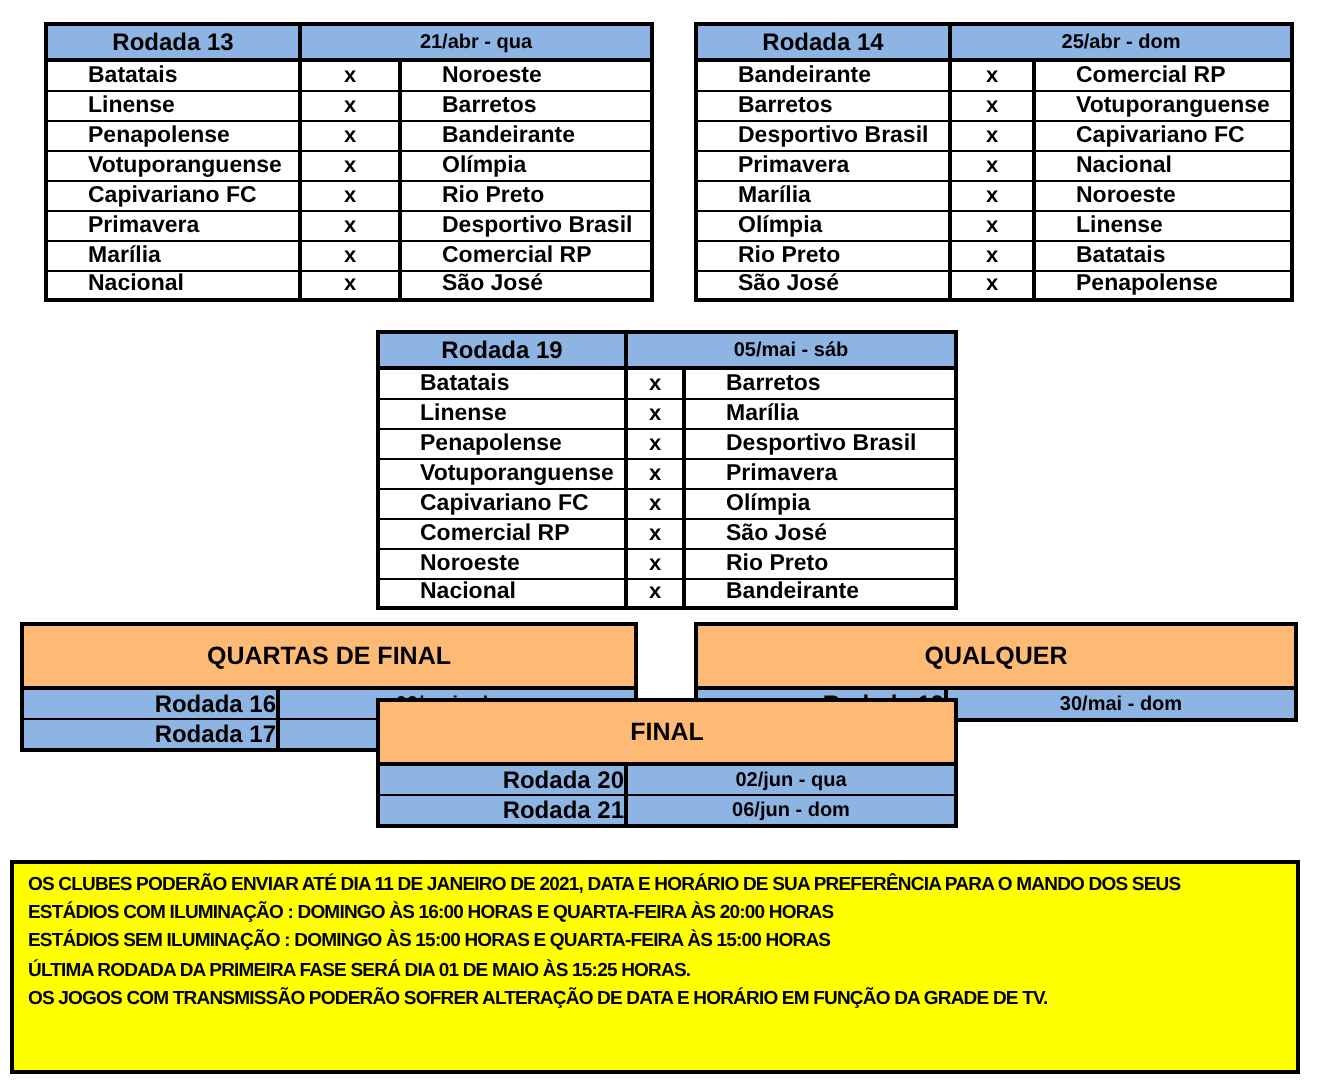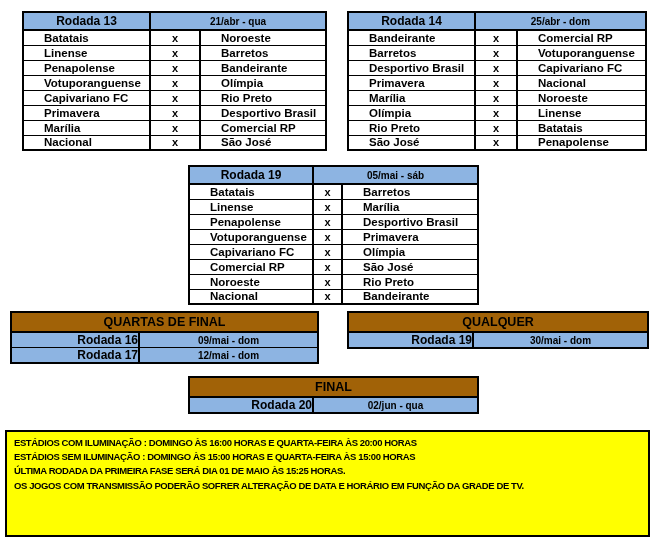--- a/index.html
+++ b/index.html
@@ -28,21 +28,21 @@
   }
   .match-table thead th.date { font-size: 10px; border-left: 2px solid #000; text-align: center; }
   .match-table tbody td { height: 15px; font-size: 11.5px; background: #fff; }
   .match-table td.team { text-align: left; padding: 0 20px; }
   .match-table td.vs {
     text-align: center; border-left: 2px solid #000; border-right: 2px solid #000;
     font-size: 11px;
   }
   
   .stage-table thead th {
-    background: #a16207; height: 20px; font-size: 12.5px; text-align: center;
+    background: #fdba74; height: 32px; font-size: 12.5px; text-align: center;
     border-bottom: 2px solid #000;
   }
   .stage-table tbody td {
     background: var(--header-blue, #8DB4E2); height: 15px; text-align: center;
   }
   .stage-table td.stage-round { font-size: 12px; text-align: right; }
   .stage-table td.stage-date { font-size: 10px; border-left: 2px solid #000; margin-left: 16px; }
   
   .notes {
     position: absolute; left: 5px; top: 430px; width: 645px; height: 107px;
@@ -258,36 +258,41 @@
     </tr>
   </thead>
   <tbody>
     <tr>
       <td class="stage-round">Rodada 19</td>
       <td class="stage-date">30/mai - dom</td>
     </tr>
   </tbody>
 </table>
 
-<table class="stage-table" style="left:188px; top:376px; width:289px;">
+<table class="stage-table" style="left:188px; top:349px; width:289px;">
   <colgroup>
       <col style="width:124px">
       <col style="width:165px">
     </colgroup>
   <thead>
     <tr>
       <th colspan="2">FINAL</th>
     </tr>
   </thead>
   <tbody>
     <tr>
       <td class="stage-round">Rodada 20</td>
       <td class="stage-date">02/jun - qua</td>
     </tr>
+    <tr>
+      <td class="stage-round">Rodada 21</td>
+      <td class="stage-date">06/jun - dom</td>
+    </tr>
   </tbody>
 </table>
 
 <div class="notes">
+  <div class="note-line">OS CLUBES PODERÃO ENVIAR ATÉ DIA 11 DE JANEIRO DE 2021, DATA E HORÁRIO DE SUA PREFERÊNCIA PARA O MANDO DOS SEUS</div>
   <div class="note-line">ESTÁDIOS COM ILUMINAÇÃO : DOMINGO ÀS 16:00 HORAS E QUARTA-FEIRA ÀS 20:00 HORAS</div>
   <div class="note-line">ESTÁDIOS SEM ILUMINAÇÃO : DOMINGO ÀS 15:00 HORAS E QUARTA-FEIRA ÀS 15:00 HORAS</div>
   <div class="note-line">ÚLTIMA RODADA DA PRIMEIRA FASE SERÁ DIA 01 DE MAIO ÀS 15:25 HORAS.</div>
   <div class="note-line">OS JOGOS COM TRANSMISSÃO PODERÃO SOFRER ALTERAÇÃO DE DATA E HORÁRIO EM FUNÇÃO DA GRADE DE TV.</div>
 </div>
 
 </body></html>

